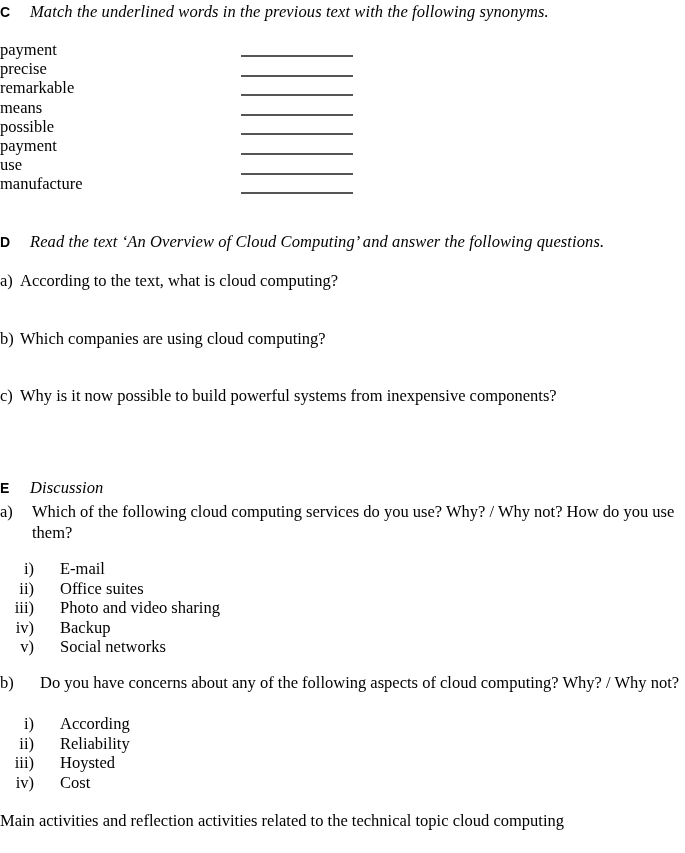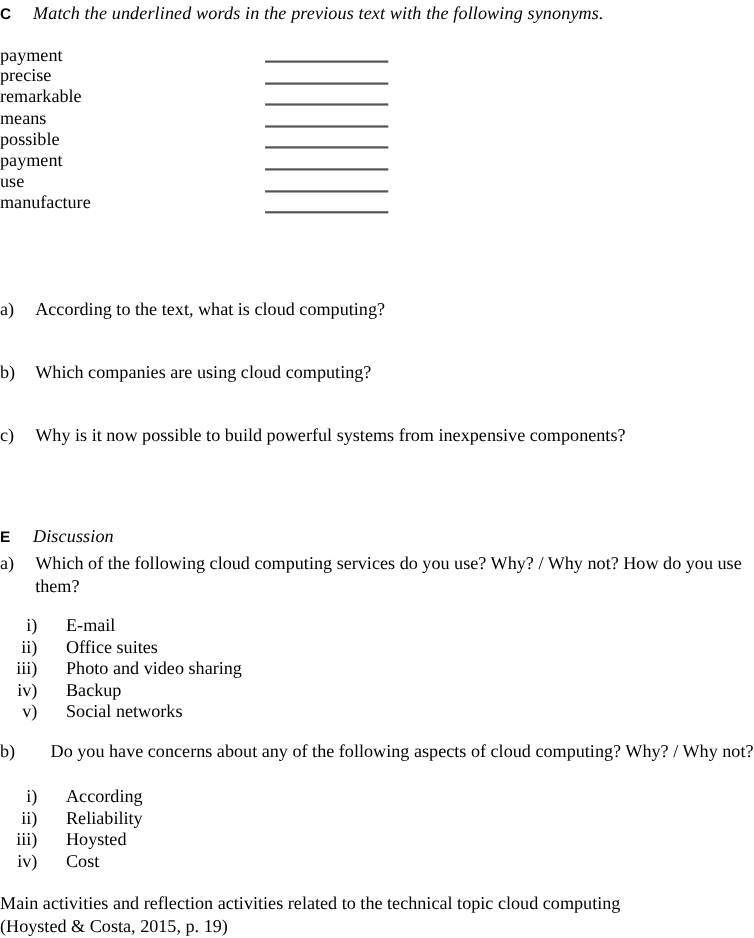--- a/index.html
+++ b/index.html
@@ -79,21 +79,21 @@
   }
   .q-label {
     position: absolute;
     left: 0;
     top: 0;
     width: 30px;
     font-size: 16.5px;
     line-height: 20px;
   }
   .q-text {
-    margin-left: 32px;
+    margin-left: 20px;
     font-size: 16.5px;
     line-height: 20.5px;
     text-align: left;
   }
 
   
   .roman-list {
     position: absolute;
     left: 0;
     width: 400px;
@@ -167,20 +167,23 @@
         <div class="blank-line"></div>
       </div>
     <div class="blank-row">
         <div class="blank-line"></div>
       </div>
     <div class="blank-row">
         <div class="blank-line"></div>
       </div>
   </div>
 
+  <div class="section-head" style="top:232px;">
+    <span class="sec-letter">D</span><span class="sec-title">Read the text ‘An Overview of  Cloud Computing’ and answer the following questions.</span>
+  </div>
 
   <div class="q-row" style="top:271px;">
     <span class="q-label">a)</span>
     <div class="q-text">According to the text, what is cloud computing?</div>
   </div>
 
   <div class="q-row" style="top:329px;">
     <span class="q-label">b)</span>
     <div class="q-text">Which companies are using cloud computing?</div>
   </div>
@@ -217,21 +220,21 @@
       <span class="roman-label">Backup</span>
     </div>
     <div class="roman-item">
       <span class="roman-num">v)</span>
       <span class="roman-label">Social networks</span>
     </div>
   </div>
 
   <div class="q-row" style="top:673px;width:685px;">
     <span class="q-label">b)</span>
-    <div class="q-text" style="margin-left:12px;text-align:right;">Do you have concerns about any of the following aspects of  cloud computing? Why? / Why not?</div>
+    <div class="q-text" style="margin-left:40px;">Do you have concerns about any of the following aspects of  cloud computing? Why? / Why not?</div>
   </div>
 
   <div class="roman-list" style="top:714px;">
     <div class="roman-item">
       <span class="roman-num">i)</span>
       <span class="roman-label">According</span>
     </div>
     <div class="roman-item">
       <span class="roman-num">ii)</span>
       <span class="roman-label">Reliability</span>
@@ -241,16 +244,15 @@
       <span class="roman-label">Hoysted</span>
     </div>
     <div class="roman-item">
       <span class="roman-num">iv)</span>
       <span class="roman-label">Cost</span>
     </div>
   </div>
 
   <div class="caption" style="top:810px;">
     <div>Main activities and reflection activities related to the technical topic cloud computing</div>
-    <div>(Hoysted &amp; Costa, 2015, p. 19)</div>
   </div>
 
 </div>
 
 </body></html>

